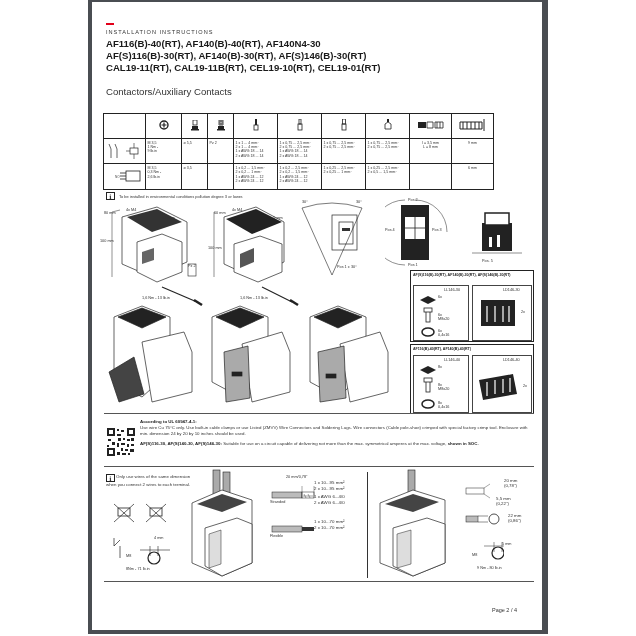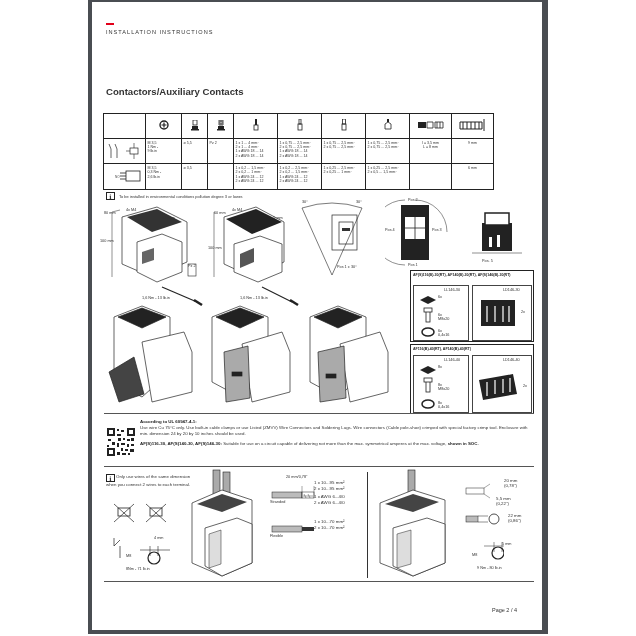--- a/index.html
+++ b/index.html
@@ -6,21 +6,21 @@
   html, body { width: 636px; height: 636px; overflow: hidden; background: #ffffff; }
   body { position: relative; font-family: "Liberation Sans", sans-serif; color: #1a1a1a; }
 
   .viewer-bg { position: absolute; left: 0; top: 0; width: 636px; height: 636px; background: #ffffff; }
   .page-frame { position: absolute; left: 88px; top: 0; width: 460px; height: 634px; background: #4a4d52; }
   .page { position: absolute; left: 92px; top: 2px; width: 450px; height: 628px; background: #ffffff; overflow: hidden; }
 
   .red-bar { position: absolute; left: 14px; top: 21px; width: 8px; height: 1.5px; background: #e2001a; }
   .doc-kicker { position: absolute; left: 14px; top: 27px; font-size: 5.6px; letter-spacing: 1px; color: #333; }
   .doc-title { position: absolute; left: 14px; top: 36px; font-size: 9.6px; font-weight: bold; line-height: 12.2px; color: #1a1a1a; white-space: nowrap; }
-  .doc-subtitle { position: absolute; left: 14px; top: 84px; font-size: 9.6px; line-height: 12px; color: #333; font-weight: bold; }
+  .doc-subtitle { position: absolute; left: 14px; top: 84px; font-size: 9.6px; line-height: 12px; color: #333; }
 
   
   .spec-table { position: absolute; left: 11px; top: 111px; border-collapse: collapse; font-size: 3.6px; line-height: 4.4px; color: #333; }
   .spec-table td { border: 0.8px solid #222; vertical-align: top; padding: 1.5px 1.5px; }
   .spec-table tr.hdr td { height: 25px; vertical-align: middle; text-align: center; }
   .spec-table tr.r1 td { height: 25px; }
   .spec-table tr.r2 td { height: 25px; }
 
   .info-line { position: absolute; left: 14px; top: 190px; font-size: 4px; color: #333; display: flex; align-items: center; gap: 4px; }
   .info-box { width: 9px; height: 8px; border: 0.8px solid #222; font-size: 6px; line-height: 7px; text-align: center; font-weight: bold; font-family: "DejaVu Serif", serif; }
@@ -47,20 +47,25 @@
 </head>
 <body>
 
 <div class="viewer-bg"></div>
 <div class="page-frame"></div>
 
 <div class="page">
 
   <div class="red-bar"></div>
   <div class="doc-kicker">INSTALLATION INSTRUCTIONS</div>
+  <div class="doc-title">
+    <div>AF116(B)-40(RT), AF140(B)-40(RT), AF140N4-30</div>
+    <div>AF(S)116(B)-30(RT), AF140(B)-30(RT), AF(S)146(B)-30(RT)</div>
+    <div>CAL19-11(RT), CAL19-11B(RT), CEL19-10(RT), CEL19-01(RT)</div>
+  </div>
   <div class="doc-subtitle">Contactors/Auxiliary Contacts</div>
 
   <table class="spec-table">
     <tbody>
         <tr class="hdr">
       <td style="width:42px"></td>
       <td style="width:36px">
         <svg width="10" height="10" viewBox="0 0 10 10">
               <circle cx="5" cy="5" r="4" fill="none" stroke="#222" stroke-width="1.4"></circle>
               <path d="M5 2.5v5M2.5 5h5" stroke="#222" stroke-width="1.2"></path>

